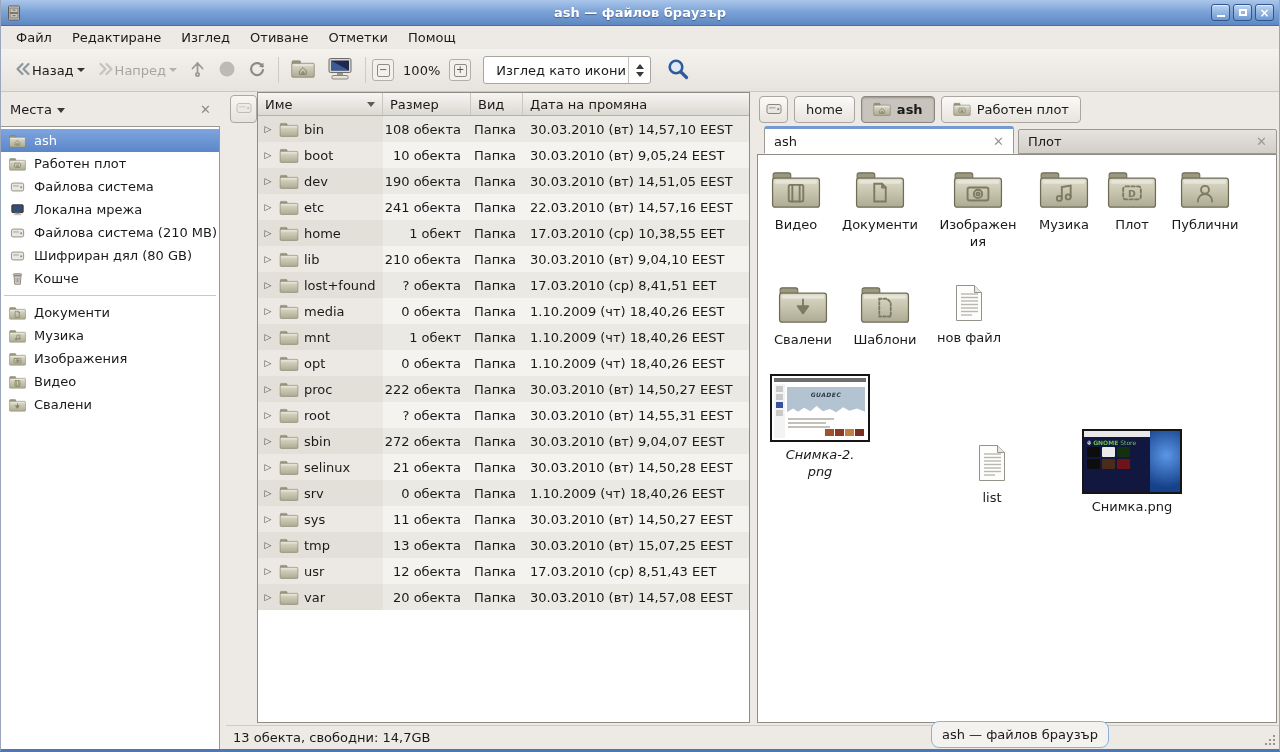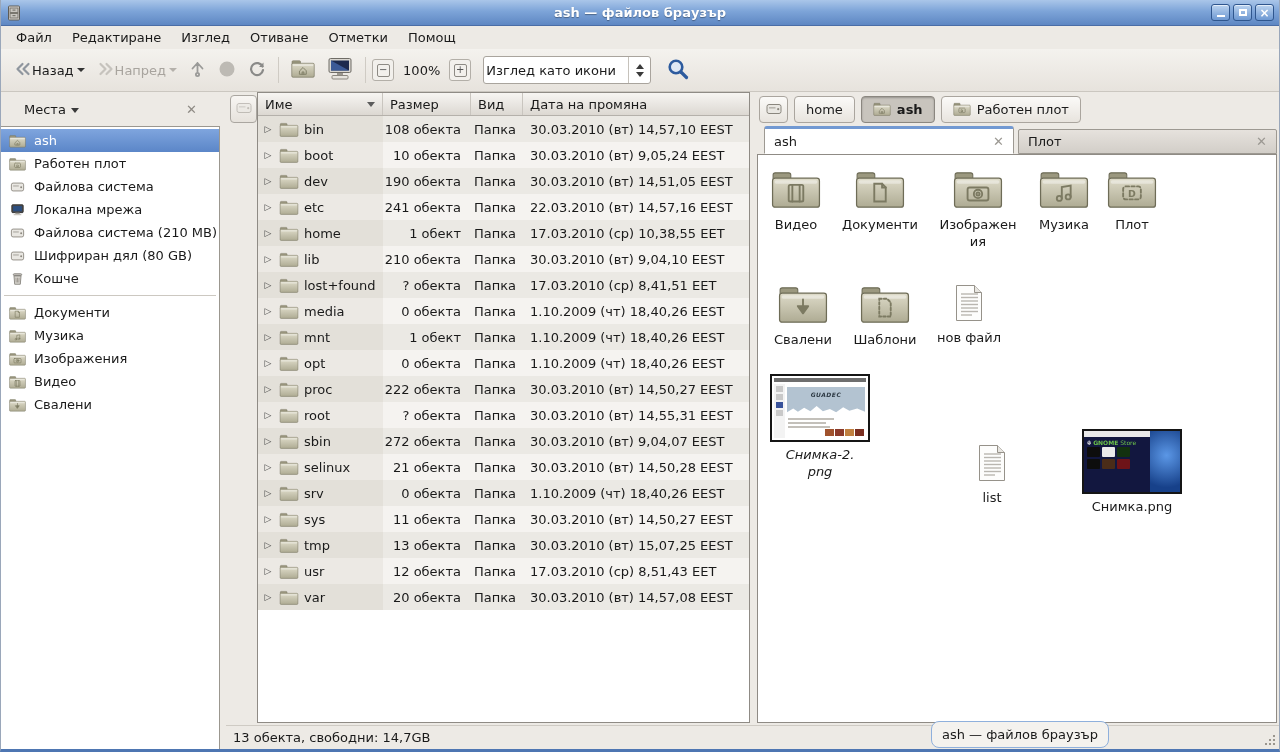--- a/index.html
+++ b/index.html
@@ -21,28 +21,28 @@
 
 .toolbar{height:43px;flex:0 0 auto;display:flex;align-items:center;padding:0 7px;background:linear-gradient(#f4f2ee,#e7e3dd);border-bottom:1px solid #cbc7c0}
 .tbtn{display:flex;align-items:center;padding:5px 6px;border-radius:3px}
 .dis{color:#a8a49e}
 .caret{width:0;height:0;border-left:4px solid transparent;border-right:4px solid transparent;border-top:4px solid #333;margin-left:3px}
 .caret.dim{border-top-color:#b5b1ab}
 .tsep{width:1px;height:26px;background:#cfcbc4;margin:0 6px}
 .zoombtn{width:22px;height:22px;border:1px solid #b3afa8;border-radius:3px;background:#f2f0ec;display:flex;align-items:center;justify-content:center}
 .zoombtn .sq{width:13px;height:13px;border:1px solid #8d8a84;border-radius:2px;display:flex;align-items:center;justify-content:center;font-size:10px;color:#555;line-height:1}
 .zoomlvl{padding:0 9px}
-.combo{height:28px;background:#fff;border:1px solid #a9a49d;border-radius:3px;display:flex;align-items:center;padding-left:2px;width:168px;margin:0 10px 0 12px}
+.combo{height:28px;background:#fff;border:1px solid #a9a49d;border-radius:3px;display:flex;align-items:center;padding-left:12px;width:168px;margin:0 10px 0 12px}
 .combo-spin{margin-left:auto;border-left:1px solid #c6c2bb;height:100%;width:22px;display:flex;flex-direction:column;align-items:center;justify-content:center;gap:3px}
 .tri-up{width:0;height:0;border-left:4px solid transparent;border-right:4px solid transparent;border-bottom:5px solid #3a3a3a}
 .tri-dn{width:0;height:0;border-left:4px solid transparent;border-right:4px solid transparent;border-top:5px solid #3a3a3a}
 
 .main{flex:1;display:flex;min-height:0}
 .sidebar{width:219px;flex:0 0 auto;display:flex;flex-direction:column}
-.sb-head{height:34px;flex:0 0 auto;display:flex;align-items:center;padding:0 23px;gap:5px}
+.sb-head{height:34px;flex:0 0 auto;display:flex;align-items:center;padding:0 9px;gap:5px}
 .sb-chev{width:0;height:0;border-left:4px solid transparent;border-right:4px solid transparent;border-top:5px solid #3a3a3a;margin-top:2px}
 .sb-x{margin-left:auto;color:#8e8a84;font-size:13px}
 .sb-list{flex:1;background:#fff;border:1px solid #9b978f;border-left:none;border-bottom:none;padding-top:2px}
 .sb-item{height:23px;display:flex;align-items:center;padding-left:8px;gap:8px}
 .sb-item.sel{background:linear-gradient(#7fa5de,#5b86c8);color:#fff}
 .sb-sep{height:1px;background:#ccc8c1;margin:5px 3px}
 .vsplit{width:6px;flex:0 0 auto}
 .content-col{flex:1;display:flex;flex-direction:column;min-width:0}
 .panes{flex:1;display:flex;min-height:0}
 
@@ -1080,20 +1080,38 @@
                     <rect x="2" y="3.5" width="17" height="9" rx="2" fill="#9b987f" stroke="#6e6c57"></rect>
                     <rect x="1.5" y="8.5" width="45" height="28" rx="2.5" fill="url(#fg33)" stroke="#6e6c57" stroke-width="1.2"></rect>
                     <rect x="3.5" y="10.5" width="41" height="3.5" rx="1.7" fill="rgba(255,255,255,0.4)"></rect>
                     <g fill="none" stroke="#7c7a62" stroke-width="1.8" stroke-linecap="round">
                       <rect x="15.5" y="16.5" width="17" height="12.5" rx="2.5" stroke-dasharray="3.2 2.2"></rect>
                       <text x="24" y="27" font-size="9" font-weight="bold" text-anchor="middle" fill="#7c7a62" stroke="none" font-family="DejaVu Sans, sans-serif">D</text>
                     </g>
                   </svg></span>
                 <div class="iv-lb" style="max-width: 80px;">Плот</div>
               </div>
+              <div class="iv" style="left: 401px; top: 14px; width: 92px;">
+                <span><svg width="50" height="40" viewBox="0 0 48 38">
+                    <defs>
+                      <linearGradient id="fg34" x1="0" y1="0" x2="0" y2="1">
+                        <stop offset="0" stop-color="#dedbc9"></stop>
+                        <stop offset="1" stop-color="#aeab93"></stop>
+                      </linearGradient>
+                    </defs>
+                    <rect x="2" y="3.5" width="17" height="9" rx="2" fill="#9b987f" stroke="#6e6c57"></rect>
+                    <rect x="1.5" y="8.5" width="45" height="28" rx="2.5" fill="url(#fg34)" stroke="#6e6c57" stroke-width="1.2"></rect>
+                    <rect x="3.5" y="10.5" width="41" height="3.5" rx="1.7" fill="rgba(255,255,255,0.4)"></rect>
+                    <g fill="none" stroke="#7c7a62" stroke-width="1.8" stroke-linecap="round">
+                      <circle cx="24" cy="19.8" r="3.8"></circle>
+                      <path d="M17.2 31 c0 -4.8 3.4 -7.2 6.8 -7.2 s6.8 2.4 6.8 7.2"></path>
+                    </g>
+                  </svg></span>
+                <div class="iv-lb" style="max-width: 80px;">Публични</div>
+              </div>
               <div class="iv" style="left: -1px; top: 129px; width: 92px;">
                 <span><svg width="50" height="40" viewBox="0 0 48 38">
                     <defs>
                       <linearGradient id="fg35" x1="0" y1="0" x2="0" y2="1">
                         <stop offset="0" stop-color="#dedbc9"></stop>
                         <stop offset="1" stop-color="#aeab93"></stop>
                       </linearGradient>
                     </defs>
                     <rect x="2" y="3.5" width="17" height="9" rx="2" fill="#9b987f" stroke="#6e6c57"></rect>
                     <rect x="1.5" y="8.5" width="45" height="28" rx="2.5" fill="url(#fg35)" stroke="#6e6c57" stroke-width="1.2"></rect>

